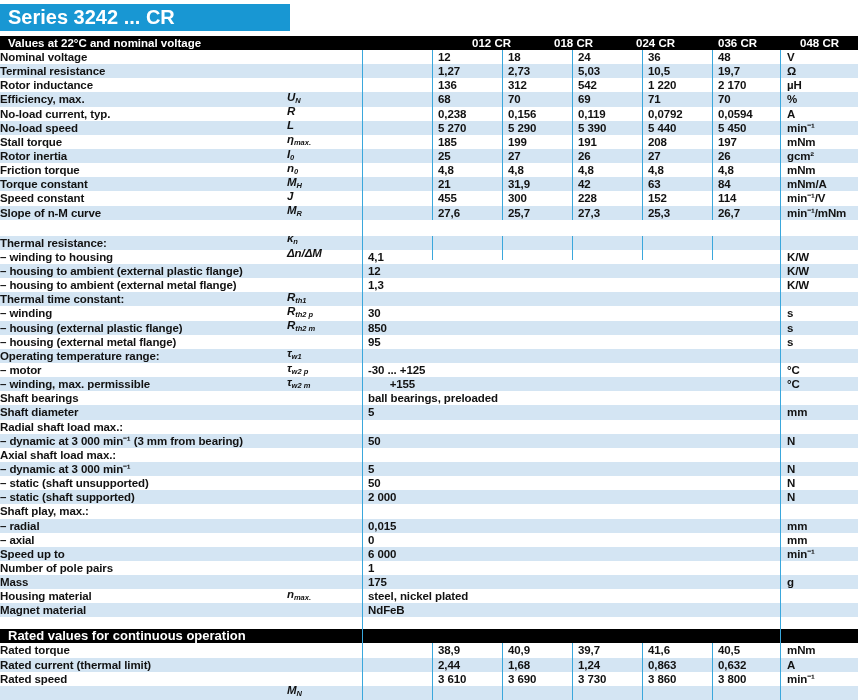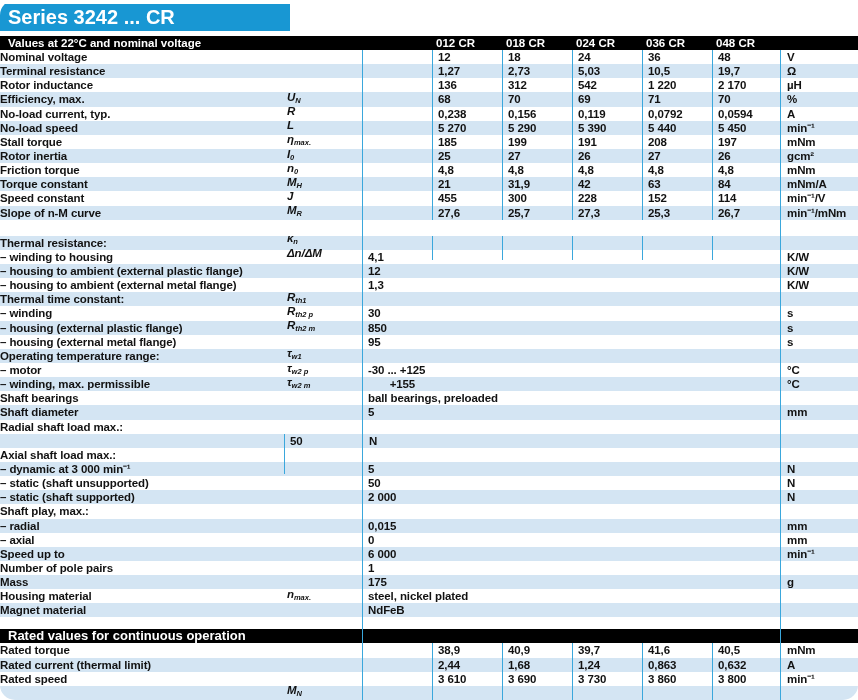--- a/index.html
+++ b/index.html
@@ -4,34 +4,34 @@
 <style>
   :root{
     --brand:#1897d3;
     --tint:#d4e5f3;
     --rule:#3aa7dc;
     --ink:#121212;
     --bar:#000000;
   }
   html,body{margin:0;padding:0;background:#ffffff;}
   body{font-family:"Liberation Sans", sans-serif; -webkit-font-smoothing:antialiased;}
-  .page{position:relative;width:858px;height:700px;background:#fff;overflow:hidden;border-radius:15px;}
+  .page{position:relative;width:858px;height:700px;background:#fff;overflow:hidden;}
 
   
   .titlebar{
     margin:4px 0 0 0;
     width:282px;height:27px;
     background:var(--brand);
     color:#fff;font-size:20px;font-weight:700;
     line-height:26px;padding-left:8px;letter-spacing:0px;
   }
   .topgap{height:5px;}
 
   
-  .hbar{background:var(--bar);color:#fff;height:14px;font-size:11.5px;font-weight:700;}
+  .hbar{background:var(--bar);color:#fff;height:14px;font-size:11.5px;font-weight:700;gap:12px;}
   .hbar .c{line-height:14px;}
   .hbar2{
     background:var(--bar);color:#fff;height:14px;font-size:13px;font-weight:700;
     line-height:14px;padding-left:8px;
   }
 
   
   .grid-a{display:grid;grid-template-columns:284px 78px 70px 70px 70px 70px 70px 68px 78px;}
   .grid-b{display:grid;grid-template-columns:284px 78px 418px 78px;}
 
@@ -298,20 +298,21 @@
         <div class="c bl val">5</div>
         <div class="c bl unit">mm</div>
       </div>
       <div class="row grid-b">
         <div class="c label">Radial shaft load max.:</div>
         <div class="c sym"></div>
         <div class="c bl val"></div>
         <div class="c bl unit"></div>
       </div>
       <div class="row grid-b shaded">
+        <div class="c label">– dynamic at 3 000 min⁻¹ (3 mm from bearing)</div>
         <div class="c sym"></div>
         <div class="c bl val">50</div>
         <div class="c bl unit">N</div>
       </div>
       <div class="row grid-b">
         <div class="c label">Axial shaft load max.:</div>
         <div class="c sym"></div>
         <div class="c bl val"></div>
         <div class="c bl unit"></div>
       </div>

